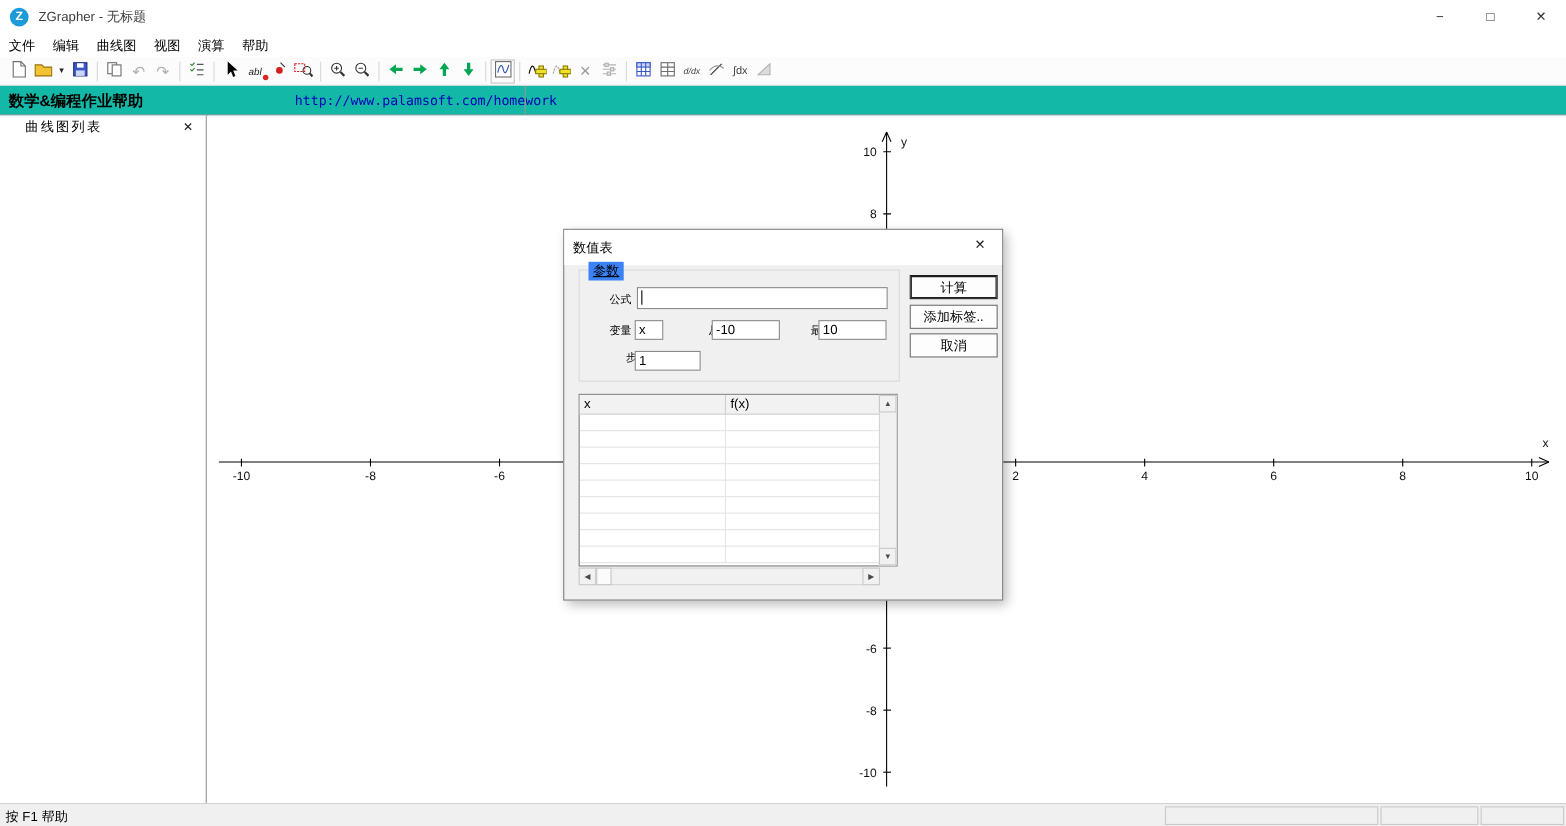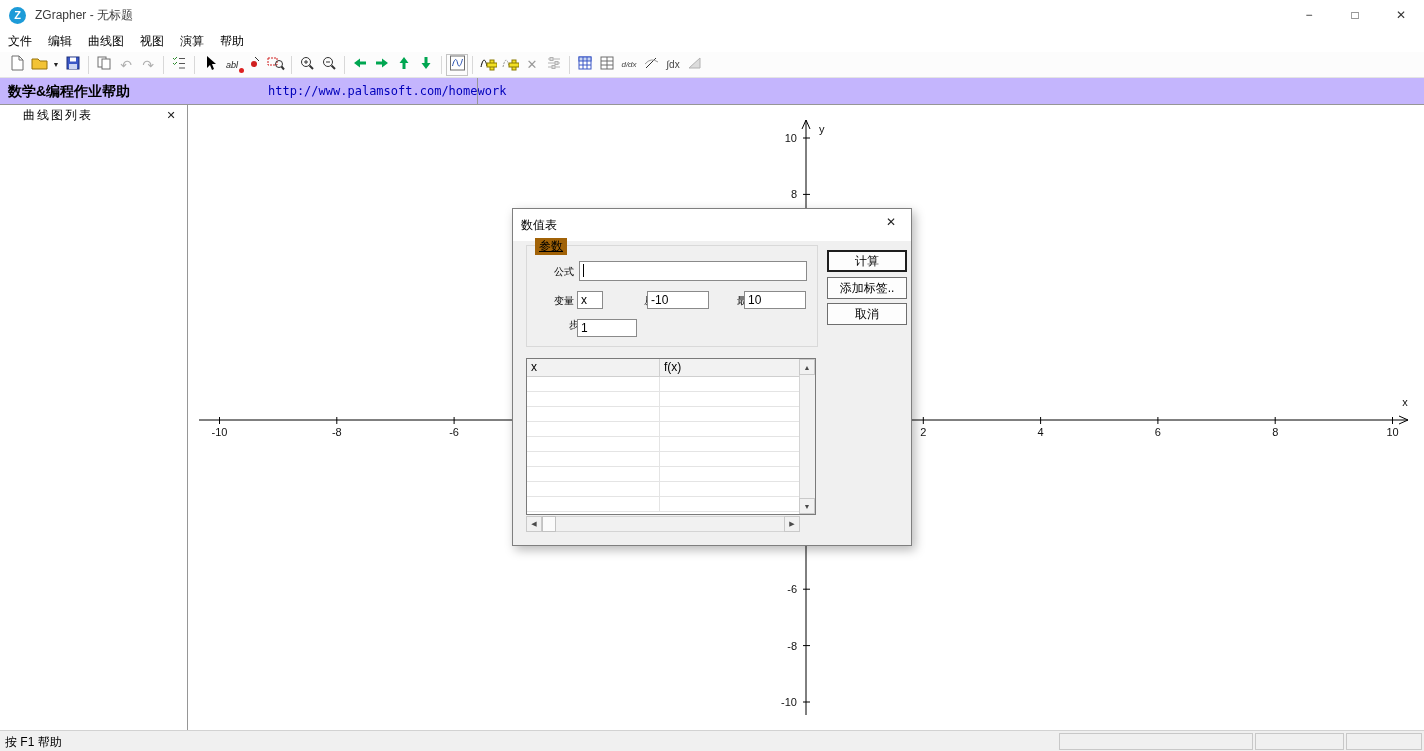--- a/index.html
+++ b/index.html
@@ -27,21 +27,21 @@
   .tb-sep { width:1px; height:18px; background:#d8d8d8; margin:0 4px; flex:none; }
   .glyph-gray { color:#b0b0b0; font-size:14px; line-height:1; }
   .glyph-x { color:#9a9a9a; font-size:13px; font-weight:bold; line-height:1; }
   .dd-glyph { font-size:7px; color:#222; line-height:1; }
   .abl-wrap { position:relative; font-size:9px; font-style:italic; color:#222; }
   .abl-dot { position:absolute; right:-6px; bottom:-3px; width:5px; height:5px; border-radius:50%; background:#d22; }
   .mini-math { font-size:8px; font-style:italic; color:#444; line-height:1; }
   .mini-math.int { font-size:10px; font-style:normal; }
 
   
-  .banner { position:absolute; left:0; top:78px; width:1424px; height:27px; background:#c4b5fd; border-bottom:1px solid #969696; }
+  .banner { position:absolute; left:0; top:78px; width:1424px; height:27px; background:#14b8a6; border-bottom:1px solid #969696; }
   .banner-label { position:absolute; left:8px; top:5px; font-weight:bold; font-size:14px; color:#000; }
   .banner-link { position:absolute; left:268px; top:6px; font-family:"DejaVu Sans Mono","Liberation Mono",monospace;
                  font-size:12px; color:#0000bb; }
   .banner-divider { position:absolute; left:477px; top:0; width:1px; height:26px; background:#969696; }
 
   
   .left-panel { position:absolute; left:0; top:105px; width:188px; height:625px; background:#fff; border-right:1px solid #969696; }
   .lp-header { height:21px; display:flex; align-items:center; padding:0 23px; font-size:12px; position:relative; letter-spacing:2px; }
   .lp-close { position:absolute; right:8px; top:2px; width:16px; height:16px; display:flex; align-items:center; justify-content:center;
               font-size:11px; letter-spacing:0; color:#222; }
@@ -57,21 +57,21 @@
   .sb-p2 { left:1255px; width:89px; }
   .sb-p3 { left:1346px; width:76px; }
 
   
   .dialog { position:absolute; left:512px; top:208px; width:400px; height:338px; background:#f0f0f0;
             border:1px solid #7f7f7f; box-shadow:3px 4px 10px rgba(0,0,0,.28); z-index:10; }
   .dlg-title { height:32px; background:#fff; display:flex; align-items:center; padding-left:8px; font-size:12px; position:relative; }
   .dlg-close { position:absolute; right:0; top:0; width:40px; height:26px; display:flex; align-items:center; justify-content:center;
                font-size:12px; color:#222; }
   .groupbox { position:absolute; left:13px; top:36px; width:292px; height:102px; border:1px solid #d9d9d9; }
-  .groupbox-label { position:absolute; left:8px; top:-8px; background:#a16207; padding:0 4px; font-size:12px;text-decoration:underline; }
+  .groupbox-label { position:absolute; left:8px; top:-8px; background:#3b82f6; padding:0 4px; font-size:12px;text-decoration:underline; }
   .dlg-lbl { position:absolute; font-size:10px;margin-left:20px; }
   .dlg-input { position:absolute; border:1px solid #8a8a8a; background:#fff; font-size:12px; padding:1px 3px; }
   .caret { position:absolute; width:1px; height:13px; background:#000; }
   .dlg-btn { position:absolute; left:314px; width:80px; height:22px; background:#fdfdfd; border:1px solid #6e6e6e; font-size:12px; }
   .dlg-btn.default { border:1px solid #1e1e1e; box-shadow:inset 0 0 0 1px #1e1e1e; }
 
   .tbl { position:absolute; left:13px; top:149px; width:290px; height:157px; border:1px solid #7a7a7a; background:#fff; }
   .tbl-header { display:flex; height:18px; }
   .tbl-th { background:#f2f2f2; border-right:1px solid #cfcfcf; border-bottom:1px solid #cfcfcf;
             font-size:12px; padding:1px 4px; line-height:15px; }

